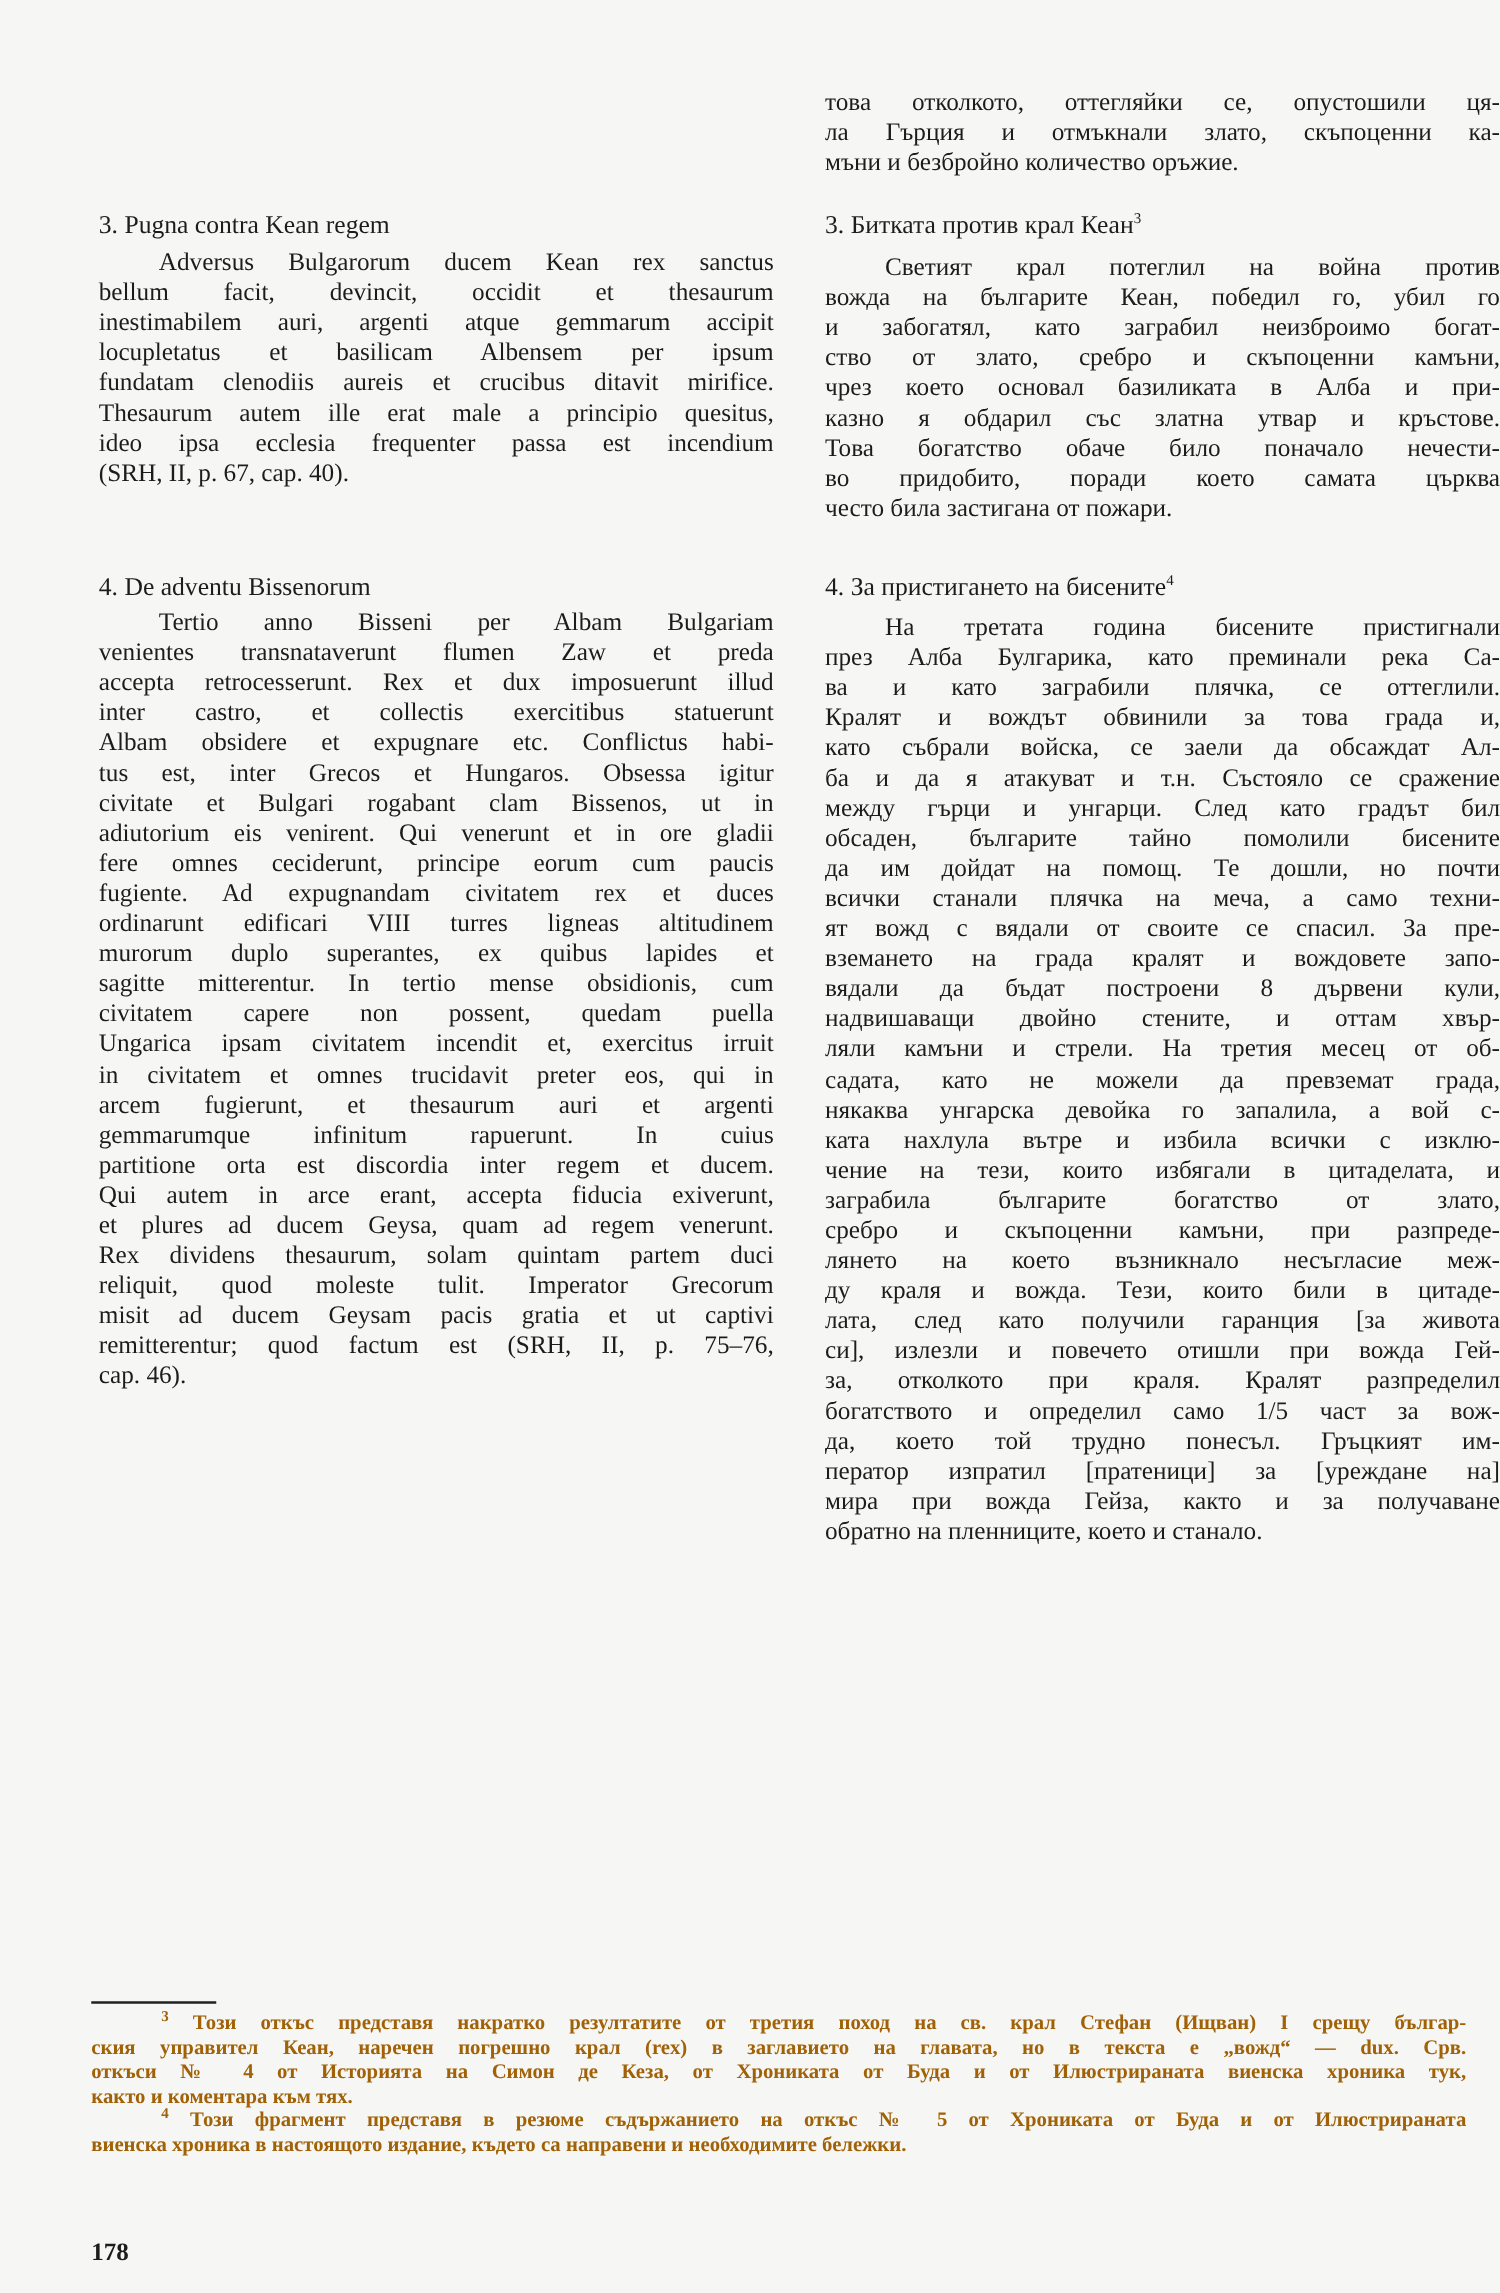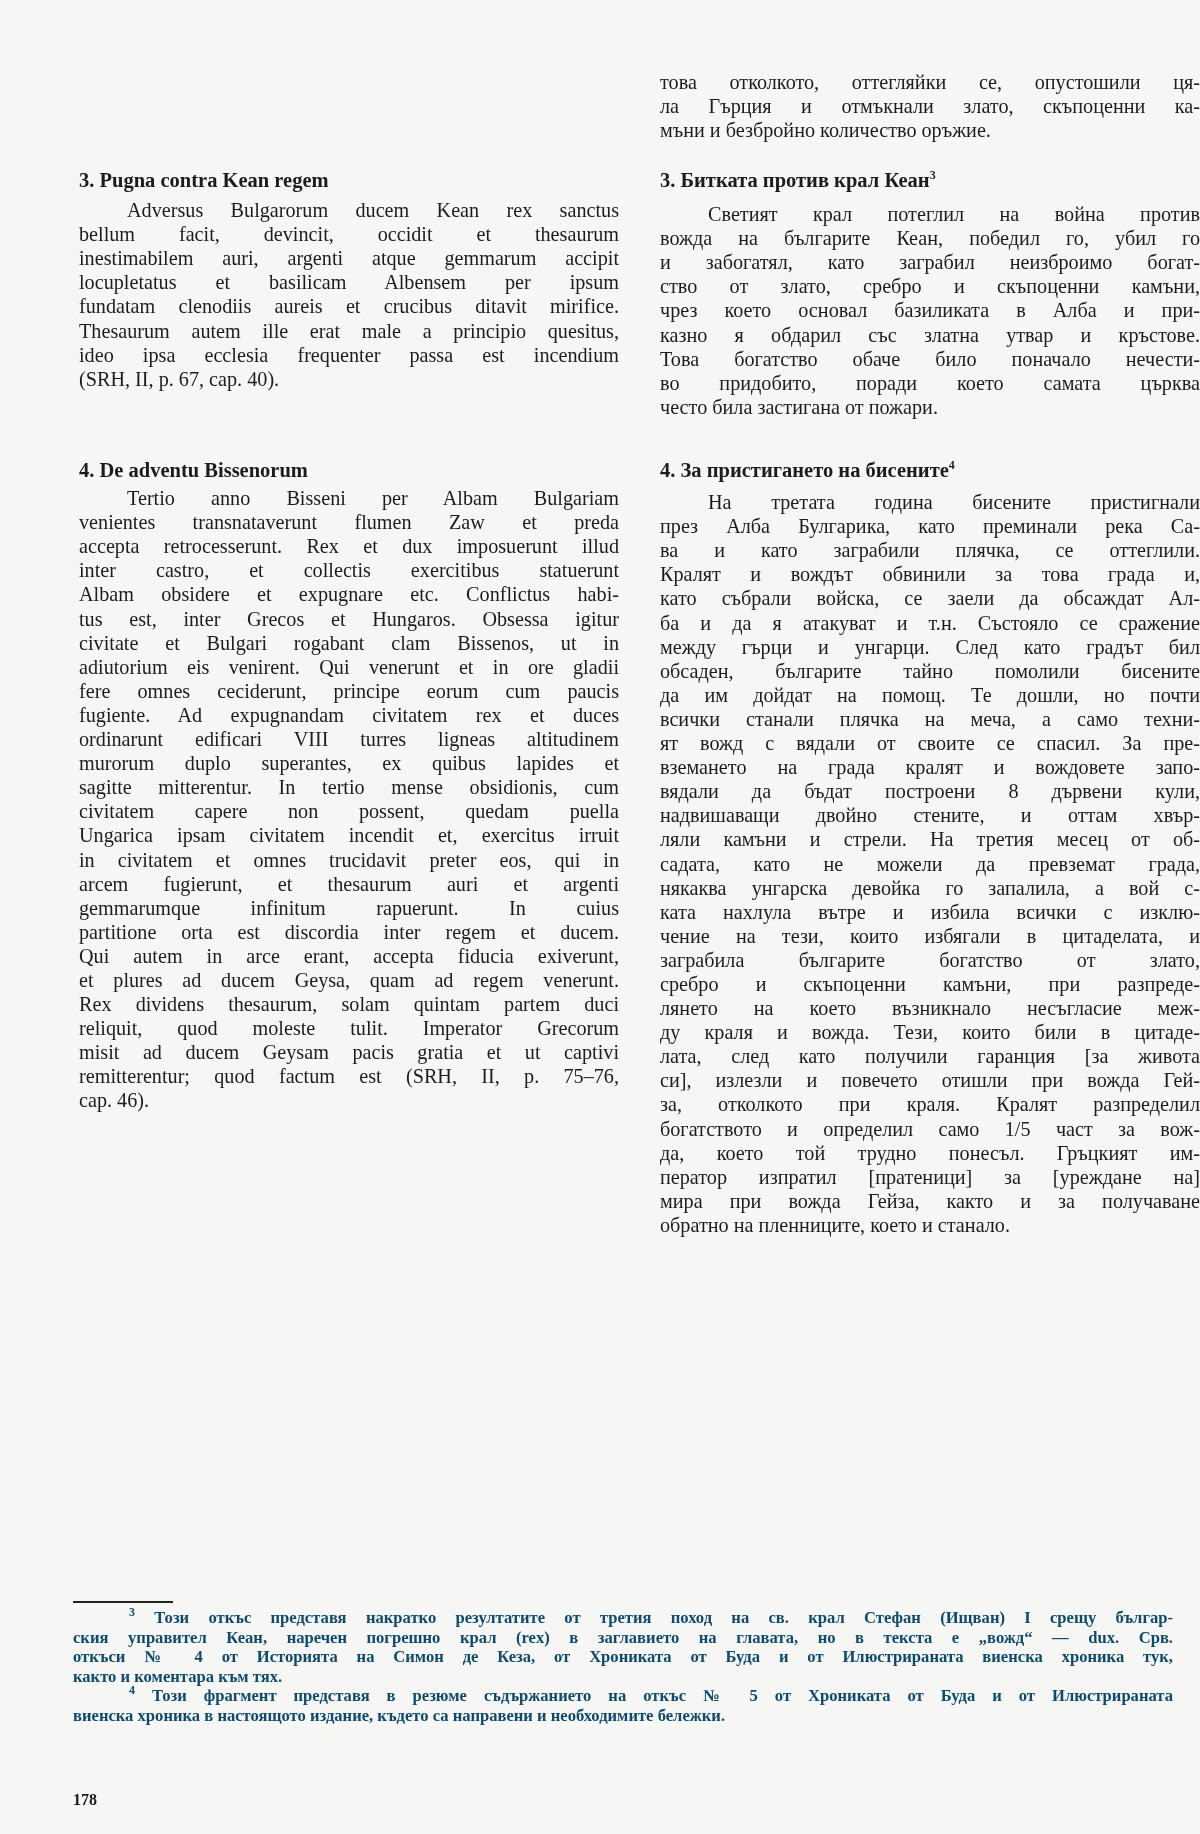--- a/index.html
+++ b/index.html
@@ -7,30 +7,30 @@
     width: 1200px; height: 1834px; overflow: hidden;
     background: #f6f6f4;
     font-family: "Liberation Serif", "DejaVu Serif", serif;
     color: #1c1c1c;
     position: relative;
   }
   .page { position: absolute; left: 0; top: 0; width: 1200px; height: 1834px; }
   .col { position: absolute; width: 540px; font-size: 20.2px; line-height: 24.1px; text-align: justify; }
   .col.left { left: 79px; }
   .col.right { left: 660px; }
-  .heading { font-weight: bold; font-size: 20.5px; margin: 0; }
+  .heading { font-weight: normal; font-size: 20.5px; margin: 0; }
   .line { display: block; text-align: justify; text-align-last: justify; white-space: nowrap; }
   .line.last { text-align-last: left; }
   sup { font-size: 12px; line-height: 0; vertical-align: super; }
   .fnrule { position: absolute; left: 73px; top: 1601px; width: 100px; height: 2px; background: #222; }
-  .footnotes { position: absolute; left: 73px; top: 1608px; width: 1100px; font-size: 16.6px; line-height: 19.6px; font-weight: bold; color: #0c4a6e; }
+  .footnotes { position: absolute; left: 73px; top: 1608px; width: 1100px; font-size: 16.6px; line-height: 19.6px; font-weight: bold; color: #a16207; }
   .fn-line { display: block; white-space: nowrap; text-align: justify; text-align-last: justify; }
   .fn-line.last { text-align-last: left; }
   .fn-line.first { padding-left: 56px; }
-  .pagenum { position: absolute; left: 73px; top: 1791px; font-size: 16px; font-weight: bold; }
+  .pagenum { position: absolute; left: 73px; top: 1791px; font-size: 20px; font-weight: bold; }
 </style>
 </head>
 <body>
 
 <div class="page">
 
   <div class="col left" style="top:168px;">
     <p class="heading">3. Pugna contra Kean regem</p>
     <div style="margin-top:6px;" id="l3">
         <span class="line" style="padding-left: 48px;">Adversus Bulgarorum ducem Kean rex sanctus</span>

